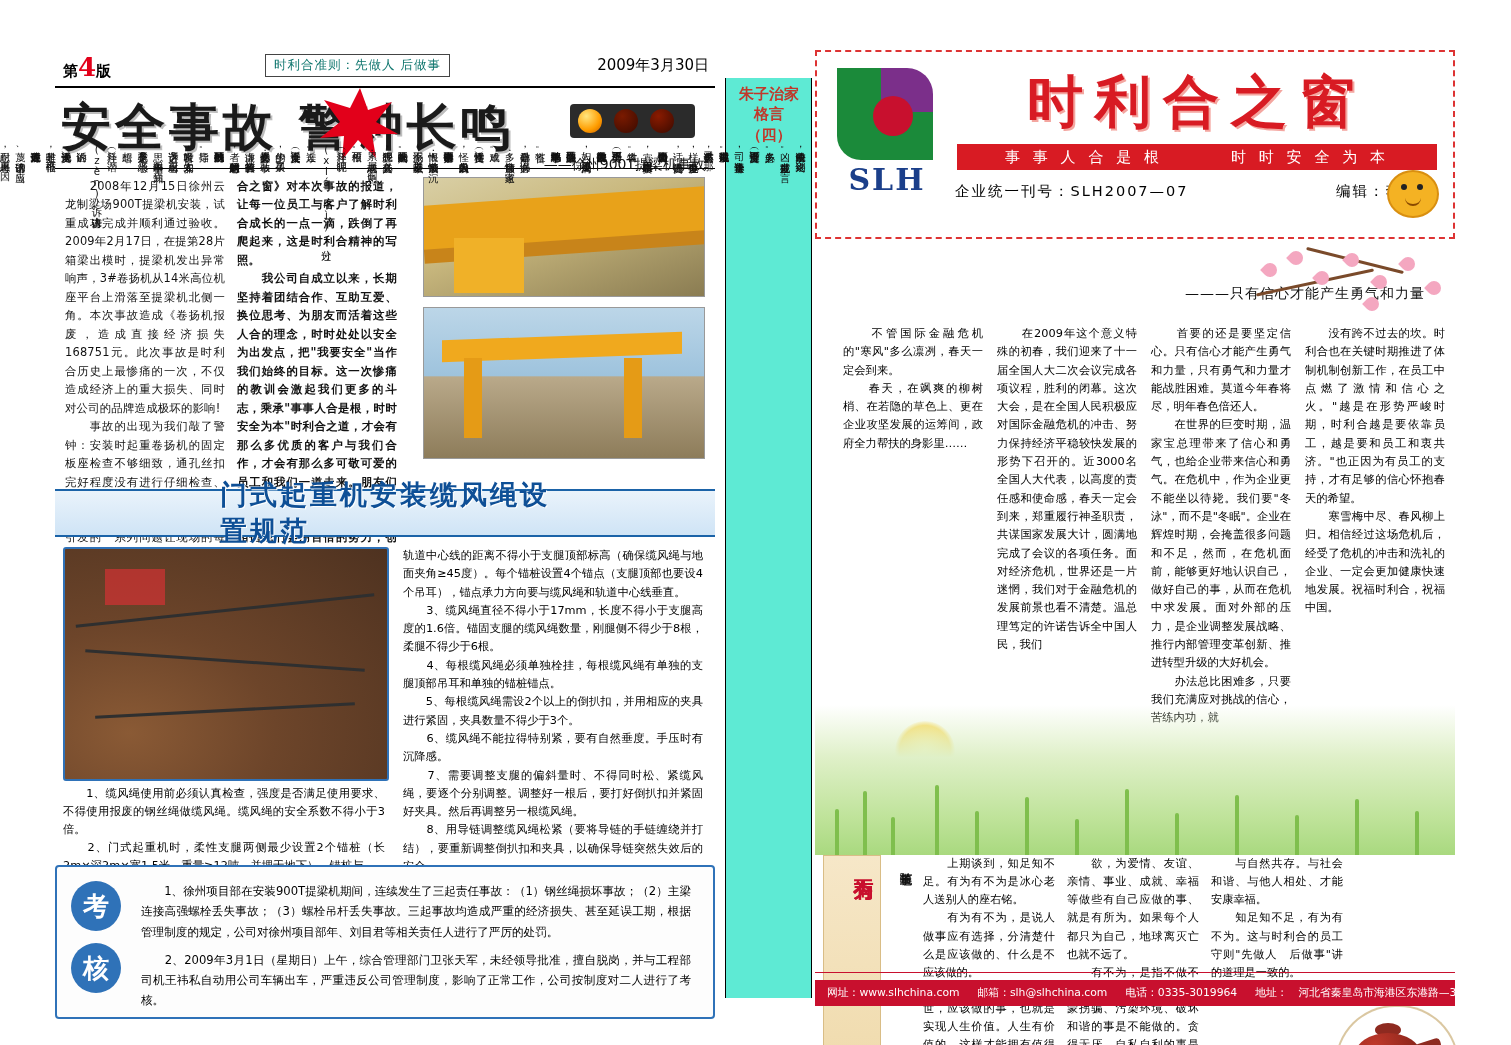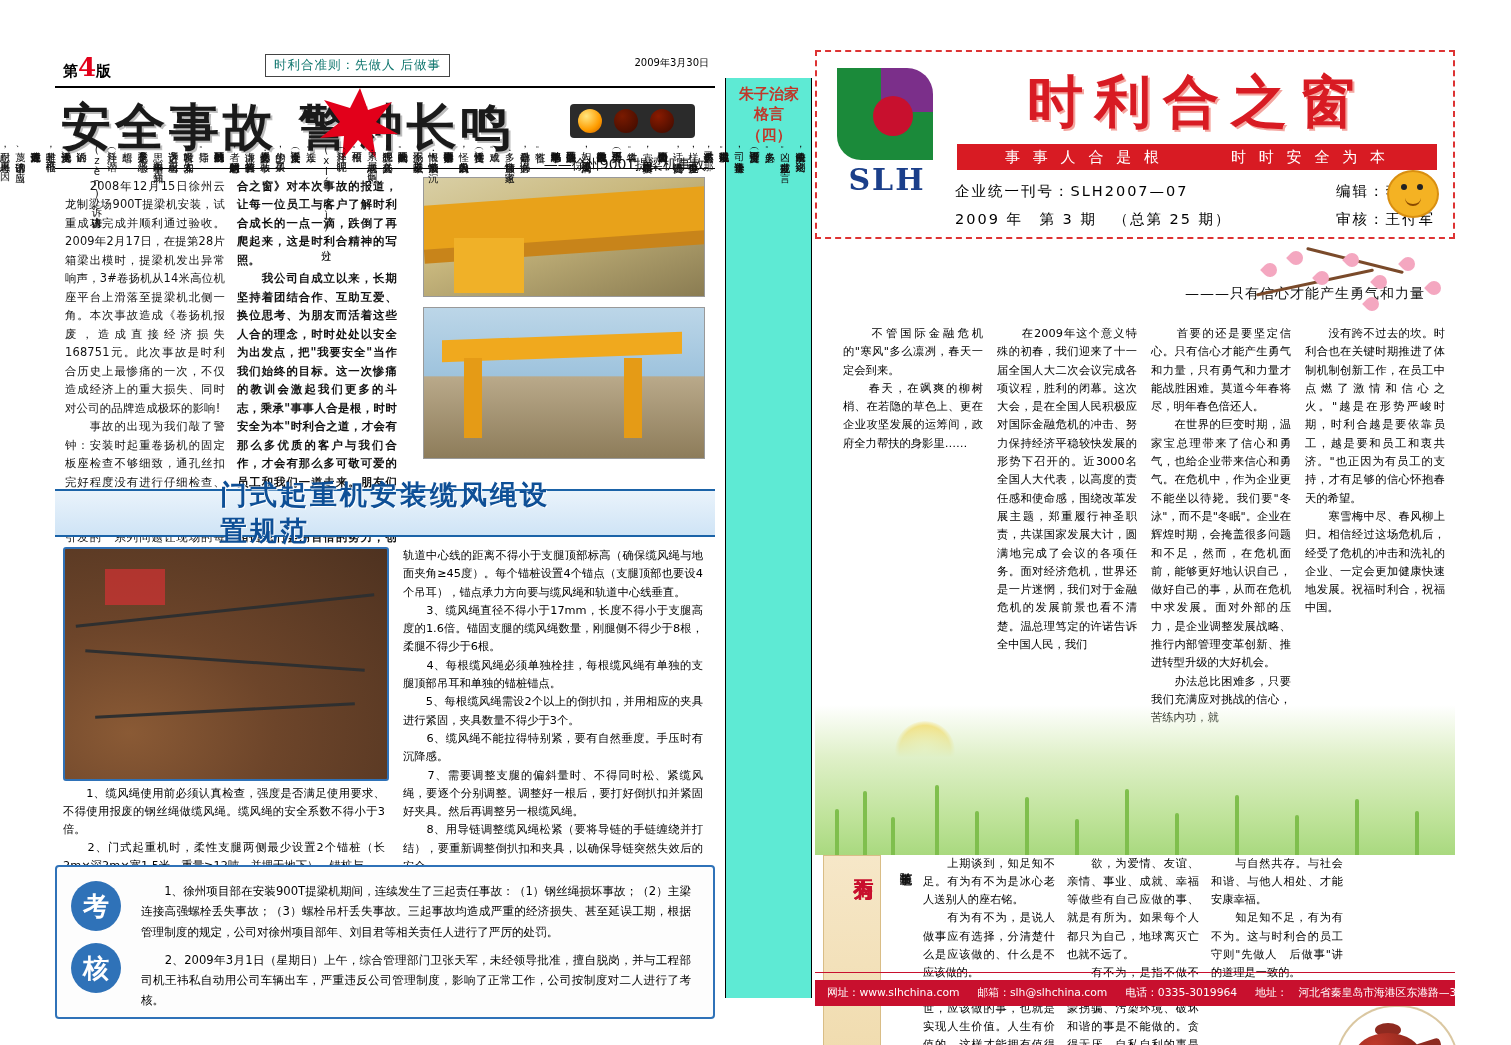--- a/index.html
+++ b/index.html
@@ -13,21 +13,21 @@
   .page{position:absolute;inset:0;}
 
   
   .left-page{position:absolute;left:55px;top:50px;width:660px;height:950px;}
 
   .masthead{position:relative;height:36px;border-bottom:2px solid #000;}
   .page-no{position:absolute;left:8px;top:2px;font-size:15px;color:#000;font-weight:bold;text-align:right;}
   .page-no .big{font-size:26px;color:#e2001a;font-weight:bold;font-family:"DejaVu Serif","Liberation Serif",serif;}
   .motto{position:absolute;left:210px;top:4px;font-size:12.5px;letter-spacing:1px;
          border:1px solid #444;padding:2px 8px;color:#0f766e;}
-  .issue-date{position:absolute;right:6px;top:6px;font-size:10px;}
+  .issue-date{position:absolute;right:6px;top:6px;font-size:15px;}
 
   .headline-wrap{position:relative;height:70px;margin-top:6px;}
   .headline{
     position:absolute;left:6px;top:0;
     font-family:"DejaVu Serif","Liberation Serif",serif;
     font-size:50px;font-weight:bold;letter-spacing:4px;
     color:#1a1a1a;
     -webkit-text-stroke:0px;
     text-shadow:2px 2px 0 #bdbdbd;
   }
@@ -351,24 +351,20 @@
       <div class="np-title">时利合之窗</div>
       <div class="np-slogan">
         <span>事 事 人 合 是 根</span>
         <span>时 时 安 全 为 本</span>
       </div>
       <div class="np-meta">
         <div class="row">
           <span class="left">企业统一刊号：SLH2007—07</span>
           <span class="right">编辑：李　帅</span>
         </div>
-        <div class="row">
-          <span class="left">2009 年　第 3 期　（总第 25 期）</span>
-          <span class="right">审核：王付军</span>
-        </div>
       </div>
       <div class="mascot">
         <div class="mane"></div>
           <div class="head"></div>
         <div class="eye e1"></div>
           <div class="eye e2"></div>
           <div class="mouth"></div>
       </div>
     </div>
 
@@ -384,21 +380,21 @@
         <div class="petal" style="left:128px;top:34px;"></div>
         <div class="petal" style="left:156px;top:16px;"></div>
         <div class="petal" style="left:182px;top:40px;"></div>
         <div class="petal" style="left:120px;top:56px;"></div>
       </div>
     </div>
 
     <div class="r-cols">
       <div class="rc rc1" style="white-space:pre-wrap;">　　不管国际金融危机的"寒风"多么凛冽，春天一定会到来。
 　　春天，在飒爽的柳树梢、在若隐的草色上、更在企业攻坚发展的运筹间，政府全力帮扶的身影里……</div>
-      <div class="rc rc2" style="white-space:pre-wrap;">　　在2009年这个意义特殊的初春，我们迎来了十一届全国人大二次会议完成各项议程，胜利的闭幕。这次大会，是在全国人民积极应对国际金融危机的冲击、努力保持经济平稳较快发展的形势下召开的。近3000名全国人大代表，以高度的责任感和使命感，围绕改革发展主题，郑重履行神圣职责，共谋国家发展大计，圆满地完成了会议的各项任务。面对经济危机，世界还是一片迷惘，我们对于金融危机的发展前景也看不清楚。温总理笃定的许诺告诉全中国人民，我们</div>
+      <div class="rc rc2" style="white-space:pre-wrap;">　　在2009年这个意义特殊的初春，我们迎来了十一届全国人大二次会议完成各项议程，胜利的闭幕。这次大会，是在全国人民积极应对国际金融危机的冲击、努力保持经济平稳较快发展的形势下召开的。近3000名全国人大代表，以高度的责任感和使命感，春天一定会到来，郑重履行神圣职责，共谋国家发展大计，圆满地完成了会议的各项任务。面对经济危机，世界还是一片迷惘，我们对于金融危机的发展前景也看不清楚。温总理笃定的许诺告诉全中国人民，我们</div>
       <div class="rc rc3" style="white-space:pre-wrap;">　　首要的还是要坚定信心。只有信心才能产生勇气和力量，只有勇气和力量才能战胜困难。莫道今年春将尽，明年春色倍还人。
 　　在世界的巨变时期，温家宝总理带来了信心和勇气，也给企业带来信心和勇气。在危机中，作为企业更不能坐以待毙。我们要"冬泳"，而不是"冬眠"。企业在辉煌时期，会掩盖很多问题和不足，然而，在危机面前，能够更好地认识自己，做好自己的事，从而在危机中求发展。面对外部的压力，是企业调整发展战略、推行内部管理变革创新、推进转型升级的大好机会。
 　　办法总比困难多，只要我们充满应对挑战的信心，苦练内功，就</div>
       <div class="rc rc4" style="white-space:pre-wrap;">　　没有跨不过去的坎。时利合也在关键时期推进了体制机制创新工作，在员工中点燃了激情和信心之火。"越是在形势严峻时期，时利合越是要依靠员工，越是要和员工和衷共济。"也正因为有员工的支持，才有足够的信心怀抱春天的希望。
 　　寒雪梅中尽、春风柳上归。相信经过这场危机后，经受了危机的冲击和洗礼的企业、一定会更加健康快速地发展。祝福时利合，祝福中国。</div>
       <div class="sun"></div>
       <div class="grass">
         <div class="blade" style="left:20px;height:46px;"></div>
         <div class="blade" style="left:48px;height:64px;"></div>
         <div class="blade" style="left:76px;height:38px;"></div>

